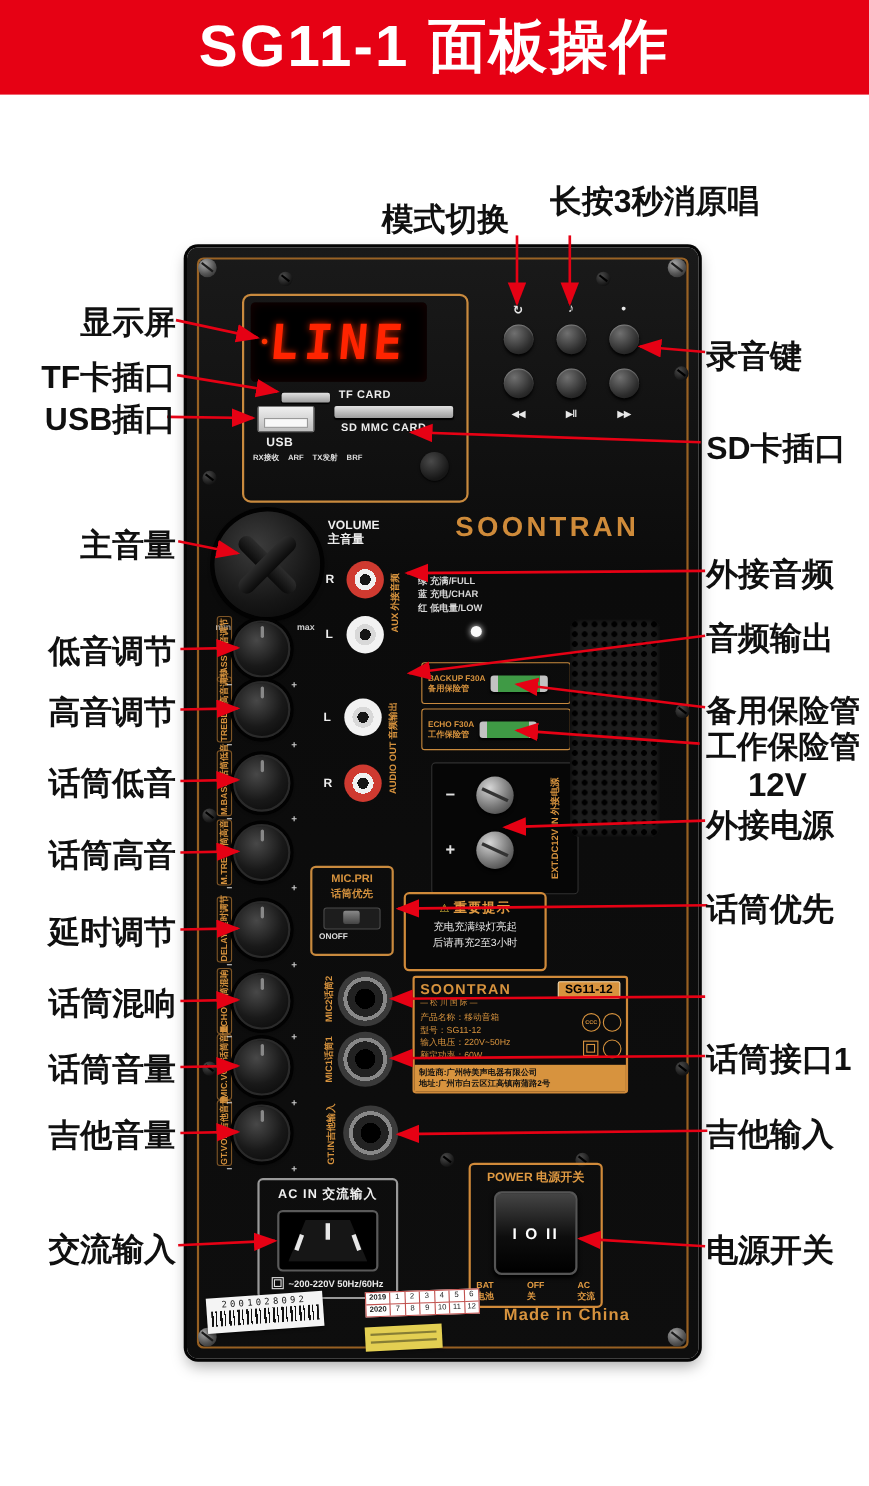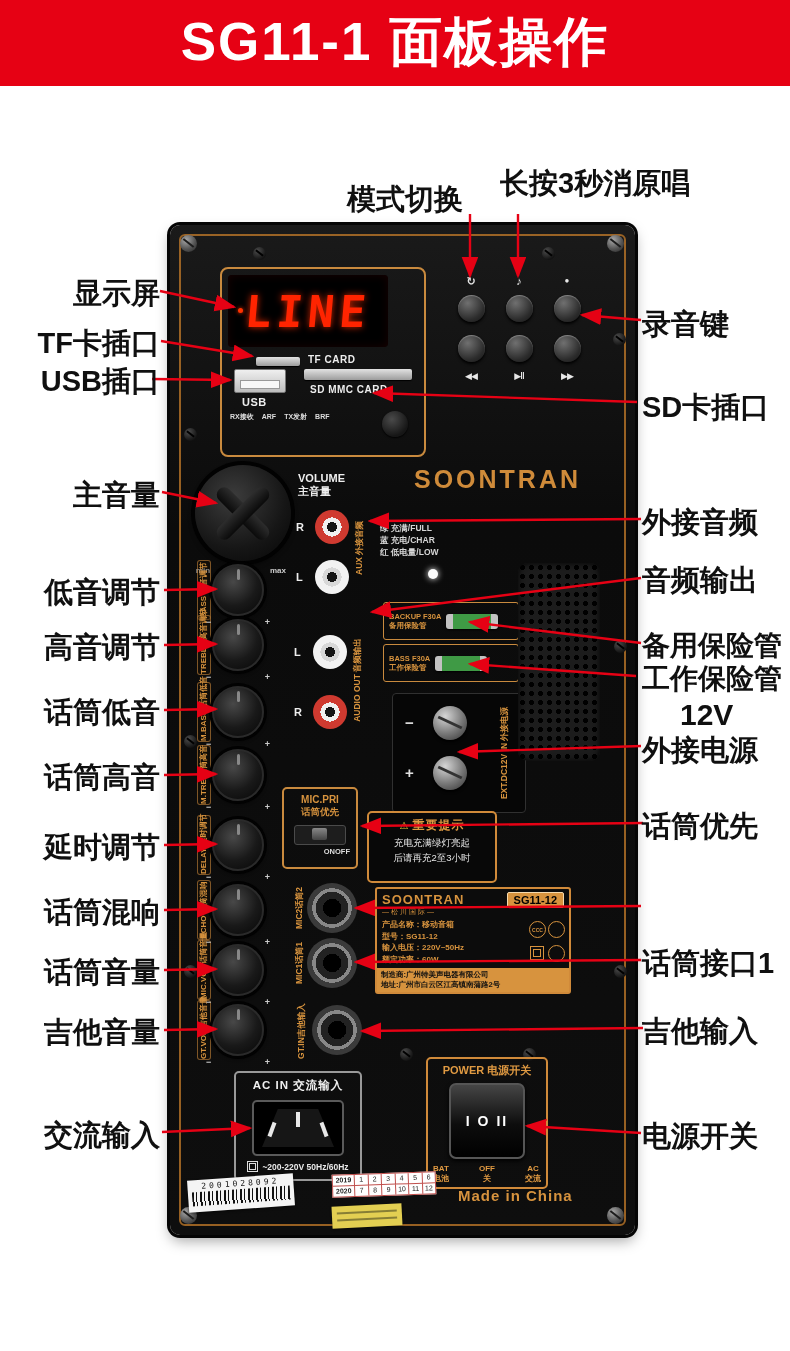--- a/index.html
+++ b/index.html
@@ -96,39 +96,39 @@
   .terminal::after{content:"";position:absolute;left:4px;top:15px;width:26px;height:3px;background:#333;transform:rotate(25deg)}
 
   .grille{position:absolute;left:348px;top:338px;width:82px;height:198px;border-radius:10px;background-color:#1c1c1c;
           background-image:radial-gradient(#000 2.4px,transparent 2.8px);background-size:9px 9px;box-shadow:inset 0 0 6px #000}
 
   .micpri{position:absolute;left:112px;top:562px;width:76px;height:82px;border:2px solid #c98a3e;border-radius:5px;
           text-align:center;color:#d7933e;font-weight:bold;box-sizing:border-box;padding-top:5px}
   .mp-en{font-size:10px}.mp-zh{font-size:9.5px;margin-top:1px}
   .mp-sw{width:50px;height:18px;margin:6px auto 2px;background:#1d1d1d;border:1px solid #4a4a4a;border-radius:3px;position:relative}
   .mp-knob{position:absolute;left:17px;top:2px;width:15px;height:12px;background:linear-gradient(180deg,#888,#444);border-radius:2px}
-  .mp-row{display:flex;justify-content:flex-end;padding:0 6px;color:#ddd;font-size:7.5px}
+  .mp-row{display:flex;justify-content:flex-start;padding:0 6px;color:#ddd;font-size:7.5px}
 
   .notice{position:absolute;left:197px;top:586px;width:130px;height:72px;border:2px solid #d08a3a;border-radius:5px;
           background:#080808;text-align:center;box-sizing:border-box;padding-top:4px}
   .nt{color:#e09a42;font-size:12px;font-weight:bold;letter-spacing:1px}
   .nt .wi{color:#e0c23a;font-size:10px;margin-right:3px}
   .nl{color:#e6e6e6;font-size:9.5px;line-height:13px;margin-top:2px}
 
   .bigjack{position:absolute;width:50px;height:50px;border-radius:50%;
         background:radial-gradient(circle,#000 0 26%,#222 26% 46%,#888 46% 56%,#3a3a3a 56% 80%,#6e6e6e 80% 92%,#2e2e2e 92%)}
 
   .plate{position:absolute;left:205px;top:662px;width:196px;border:2px solid #d08a3a;background:#0c0c0c;border-radius:3px;
          box-sizing:border-box;padding:3px 0 0}
   .p-head{display:flex;justify-content:space-between;align-items:flex-start;padding:0 5px}
   .p-brand{color:#d7933e;font-size:13px;font-weight:bold;letter-spacing:1px}
   .p-sub{color:#d7933e;font-size:7px;letter-spacing:2px}
   .p-badge{background:#d7933e;color:#000;font-size:11px;font-weight:bold;padding:1px 6px;border-radius:2px;border:1px solid #f5d9ad}
   .p-body{display:flex;justify-content:space-between;padding:2px 5px 0}
-  .p-rows{color:#d7933e;font-size:8px;line-height:11.5px;font-weight:bold}
+  .p-rows{color:#d7933e;font-size:8px;line-height:11.5px;font-weight:normal}
   .p-icons{display:grid;grid-template-columns:16px 16px;gap:3px;margin-top:2px}
   .p-cert{width:15px;height:15px;border:1px solid #d7933e;border-radius:50%;color:#d7933e;font-size:5px;
           display:flex;align-items:center;justify-content:center;font-weight:bold}
   .p-sq{width:12px;height:12px;border:1px solid #d7933e;position:relative;margin:1px}
   .p-sq::after{content:"";position:absolute;inset:2px;border:1px solid #d7933e}
   .p-foot{margin-top:3px;background:#d7933e;color:#111;font-size:7.5px;line-height:10px;padding:2px 4px;font-weight:bold;white-space:nowrap}
 
   .acbox{position:absolute;left:64px;top:846px;width:128px;height:110px;border:2px solid #999;border-radius:5px;
          box-sizing:border-box;padding-top:5px}
   .ac-title{color:#f0f0f0;font-size:11.5px;font-weight:bold;text-align:center;letter-spacing:1px}
@@ -142,21 +142,21 @@
   .sq2{width:9px;height:9px;border:1px solid #ddd;position:relative;display:inline-block}
   .sq2::after{content:"";position:absolute;inset:1px;border:1px solid #ddd}
 
   .pwrbox{position:absolute;left:256px;top:832px;width:122px;height:132px;border:2px solid #d08a3a;border-radius:5px;
           box-sizing:border-box;padding-top:4px}
   .pw-title{color:#e09a42;font-size:11px;font-weight:bold;text-align:center}
   .rocker{width:72px;height:72px;margin:5px auto;background:linear-gradient(180deg,#454545,#0d0d0d 55%,#000);
           border:2px solid #555;border-radius:7px;display:flex;align-items:center;justify-content:center;
           color:#fff;font-size:14px;font-weight:bold;letter-spacing:2px;box-shadow:0 2px 4px #000}
   .pw-row{display:flex;justify-content:space-between;padding:0 5px;color:#e09a42;font-size:8px;font-weight:bold;
-          text-align:center;line-height:10px}
+          line-height:10px}
 
   .madein{position:absolute;left:288px;top:962px;color:#d7933e;font-size:15px;font-weight:bold;letter-spacing:1px}
 
   .bsticker{position:absolute;left:18px;top:952px;width:106px;height:32px;background:#f4f4f4;transform:rotate(-4deg);
             box-shadow:0 1px 3px rgba(0,0,0,.6);box-sizing:border-box;padding:2px 4px}
   .bdigits{font-family:"DejaVu Sans Mono",monospace;font-size:8px;color:#111;letter-spacing:3px;text-align:center}
   .bbars{height:14px;margin-top:1px;background:repeating-linear-gradient(90deg,#111 0 2px,transparent 2px 4px,#111 4px 5px,transparent 5px 8px)}
   .dsticker{position:absolute;left:162px;top:948px;width:102px;background:#fff;border:1px solid #c0504d;
             transform:rotate(-2deg);font-size:7px;color:#222}
   .drow{display:flex}
@@ -334,21 +334,21 @@
 
     <div class="fusebox" style="left:213px;top:377px">
       <div class="ft">
           <div>BACKUP F30A</div>
           <div>备用保险管</div>
         </div>
       <div class="fuse"></div>
     </div>
     <div class="fusebox" style="left:213px;top:419px">
       <div class="ft">
-          <div>BASS F30A</div>
+          <div>ECHO F30A</div>
           <div>工作保险管</div>
         </div>
       <div class="fuse"></div>
     </div>
 
     <div class="dcblock">
       <span class="dcsign" style="top:20px">−</span>
       <span class="dcsign" style="top:70px">+</span>
       <div class="terminal" style="top:12px"></div>
       <div class="terminal" style="top:62px"></div>

